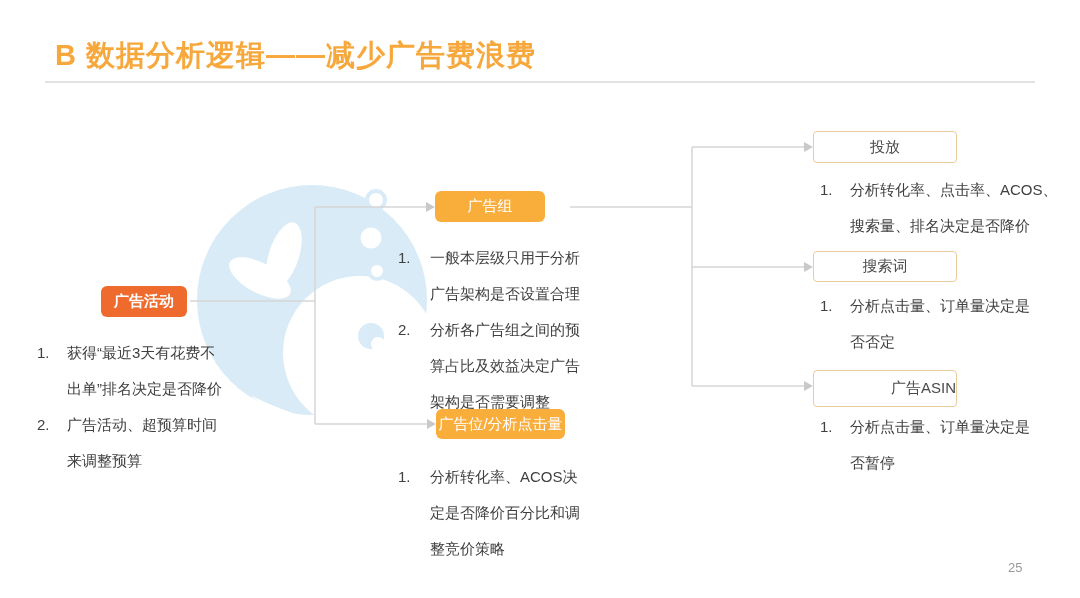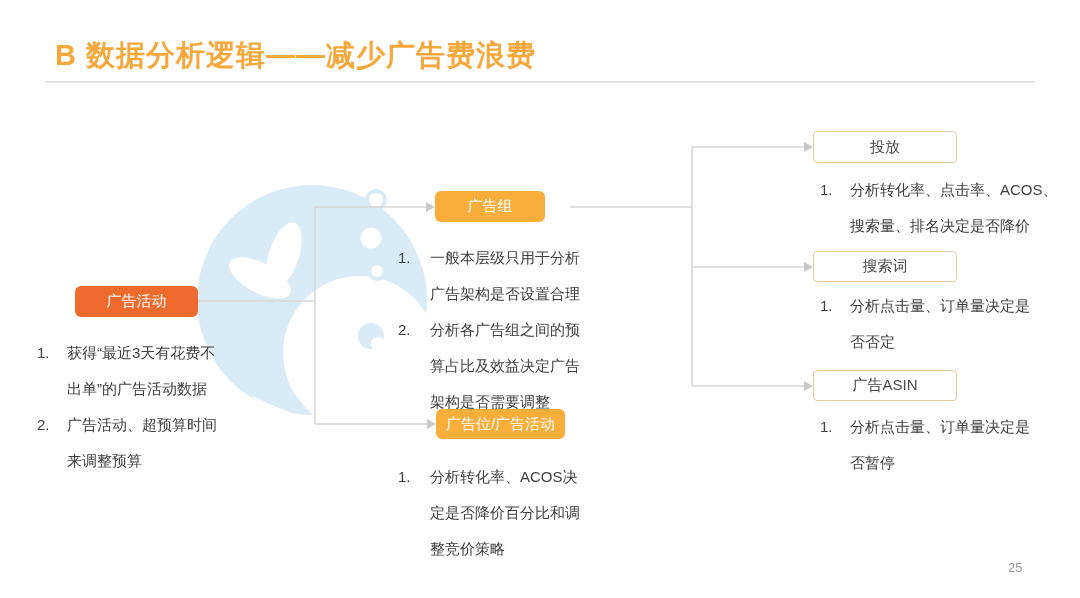--- a/index.html
+++ b/index.html
@@ -26,26 +26,26 @@
   
   .node {
     position:absolute; z-index:2; display:flex; align-items:center; justify-content:center;
     font-size:15px; white-space:nowrap;
   }
   .node.solid-deep  { background:#EE6B2D; color:#fff; border-radius:6px; }
   .node.solid-amber { background:#F9AD3B; color:#fff; border-radius:6px; }
   .node.outlined {
     background:#fff; color:#4A4A4A; border:1.5px solid #EBCB9B; border-radius:4px;
   }
-  #node-campaign  { left:75px;  top:286px; width:123px; height:31px; }
+  #node-campaign  { left:101px;  top:286px; width:86px; height:31px;font-weight:bold; }
   #node-adgroup   { left:435px; top:191px; width:110px; height:31px; }
   #node-placement { left:436px; top:409px; width:129px; height:30px; }
   #node-targeting { left:813px; top:131px; width:144px; height:32px; }
   #node-searchterm{ left:813px; top:251px; width:144px; height:31px; }
-  #node-adasin    { left:813px; top:370px; width:144px; height:31px; }
+  #node-adasin    { left:813px; top:370px; width:144px; height:37px;justify-content:flex-end; }
   
   .nlist {
     position:absolute; z-index:2; font-size:15px; line-height:36px; color:#404040;
   }
   .nlist .li { display:flex; }
   .nlist .num { flex:none; width:30px; }
   .nlist .txt { flex:none; }
   #list-campaign  { left:37px;  top:335px; } #list-campaign  .txt { width:162px; }
   #list-adgroup   { left:398px; top:240px; } #list-adgroup   .num { width:32px; } #list-adgroup .txt { width:162px; }
   #list-placement { left:398px; top:459px; } #list-placement .num { width:32px; } #list-placement .txt { width:162px; }
@@ -105,21 +105,21 @@
 
   <div class="title">B 数据分析逻辑——减少广告费浪费</div>
   <div class="divider"></div>
 
   <div id="node-campaign" class="node solid-deep">
     <span>广告活动</span>
   </div>
   <div id="list-campaign" class="nlist">
     <div class="li">
       <span class="num">1.</span>
-      <span class="txt">获得“最近3天有花费不出单”的广告活动数据</span>
+      <span class="txt">获得“最近3天有花费不出单”排名决定是否降价</span>
     </div>
     <div class="li">
       <span class="num">2.</span>
       <span class="txt">广告活动、超预算时间来调整预算</span>
     </div>
   </div>
 
   <div id="node-adgroup" class="node solid-amber">
     <span>广告组</span>
   </div>
@@ -128,21 +128,21 @@
       <span class="num">1.</span>
       <span class="txt">一般本层级只用于分析广告架构是否设置合理</span>
     </div>
     <div class="li">
       <span class="num">2.</span>
       <span class="txt">分析各广告组之间的预算占比及效益决定广告架构是否需要调整</span>
     </div>
   </div>
 
   <div id="node-placement" class="node solid-amber">
-    <span>广告位/广告活动</span>
+    <span>广告位/分析点击量</span>
   </div>
   <div id="list-placement" class="nlist">
     <div class="li">
       <span class="num">1.</span>
       <span class="txt">分析转化率、ACOS决定是否降价百分比和调整竞价策略</span>
     </div>
   </div>
 
   <div id="node-targeting" class="node outlined">
     <span>投放</span>

